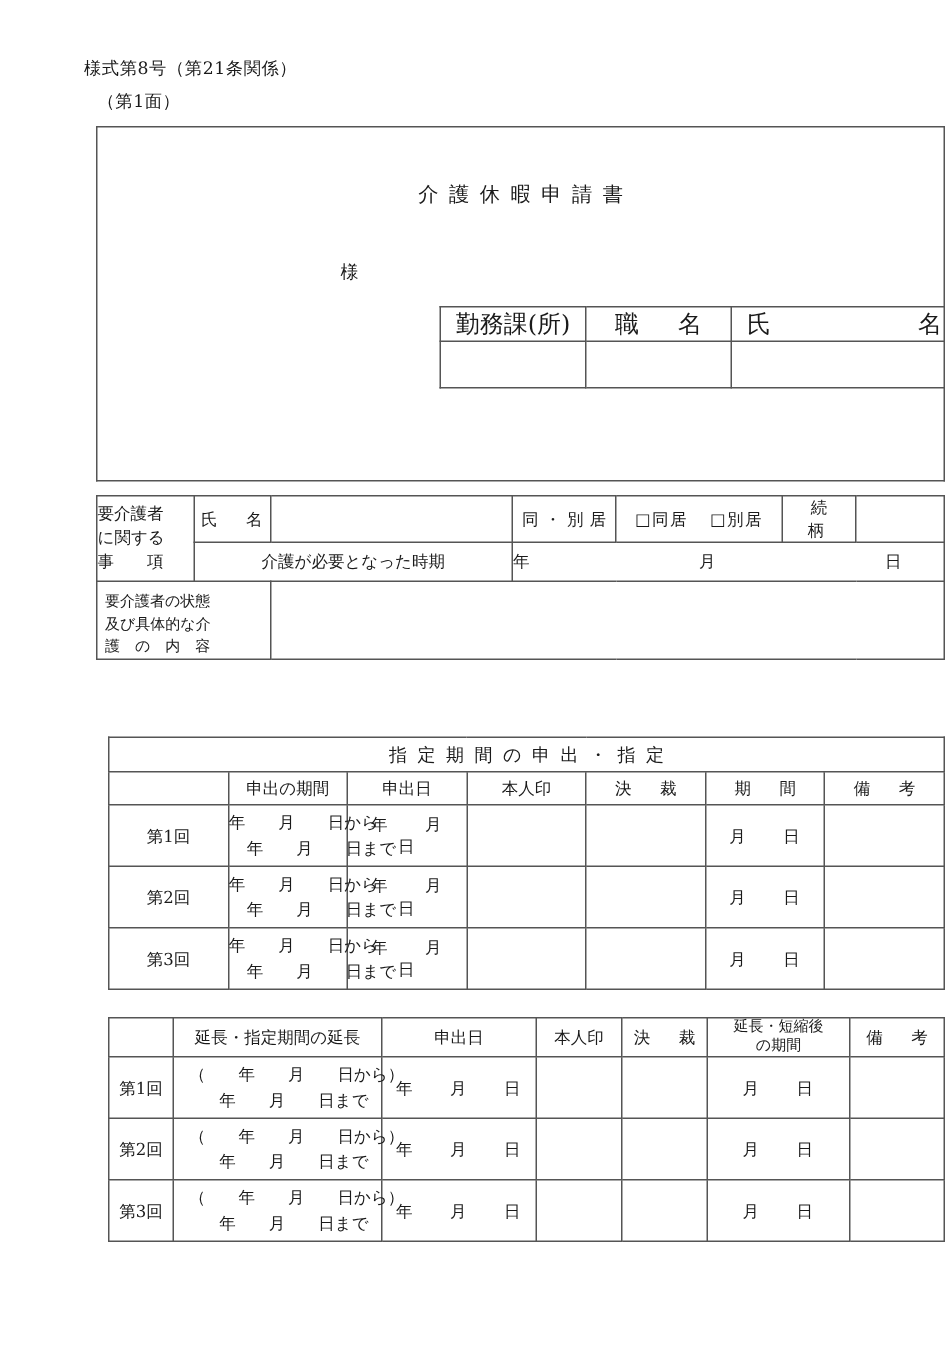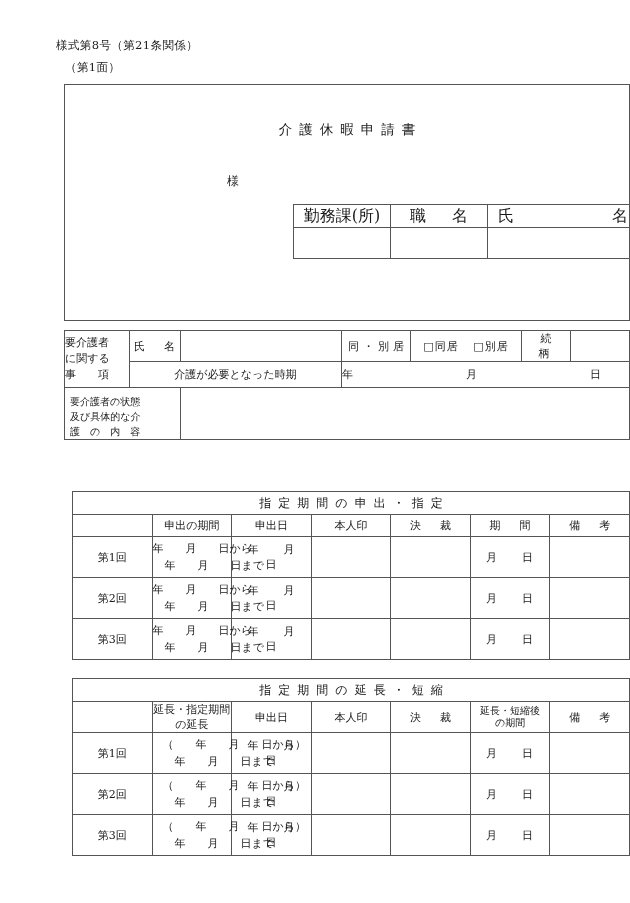--- a/index.html
+++ b/index.html
@@ -334,23 +334,20 @@
       <td></td>
       <td></td>
       <td class="md">月　　日</td>
       <td></td>
     </tr>
   </tbody>
     </table>
 
   <table class="frame sched" id="sched2">
     <tbody>
-        <tr class="title-row">
-      <td colspan="7">指定期間の延長・短縮</td>
-    </tr>
     <tr class="hdr-row">
       <td style="width:42px"></td>
       <td style="width:138px">延長・指定期間の延長</td>
       <td style="width:102px">申出日</td>
       <td style="width:56px">本人印</td>
       <td style="width:56px" class="sp">決　裁</td>
       <td style="width:94px" class="two-line">
         <div>延長・短縮後</div>
         <div>の期間</div>
       </td>

